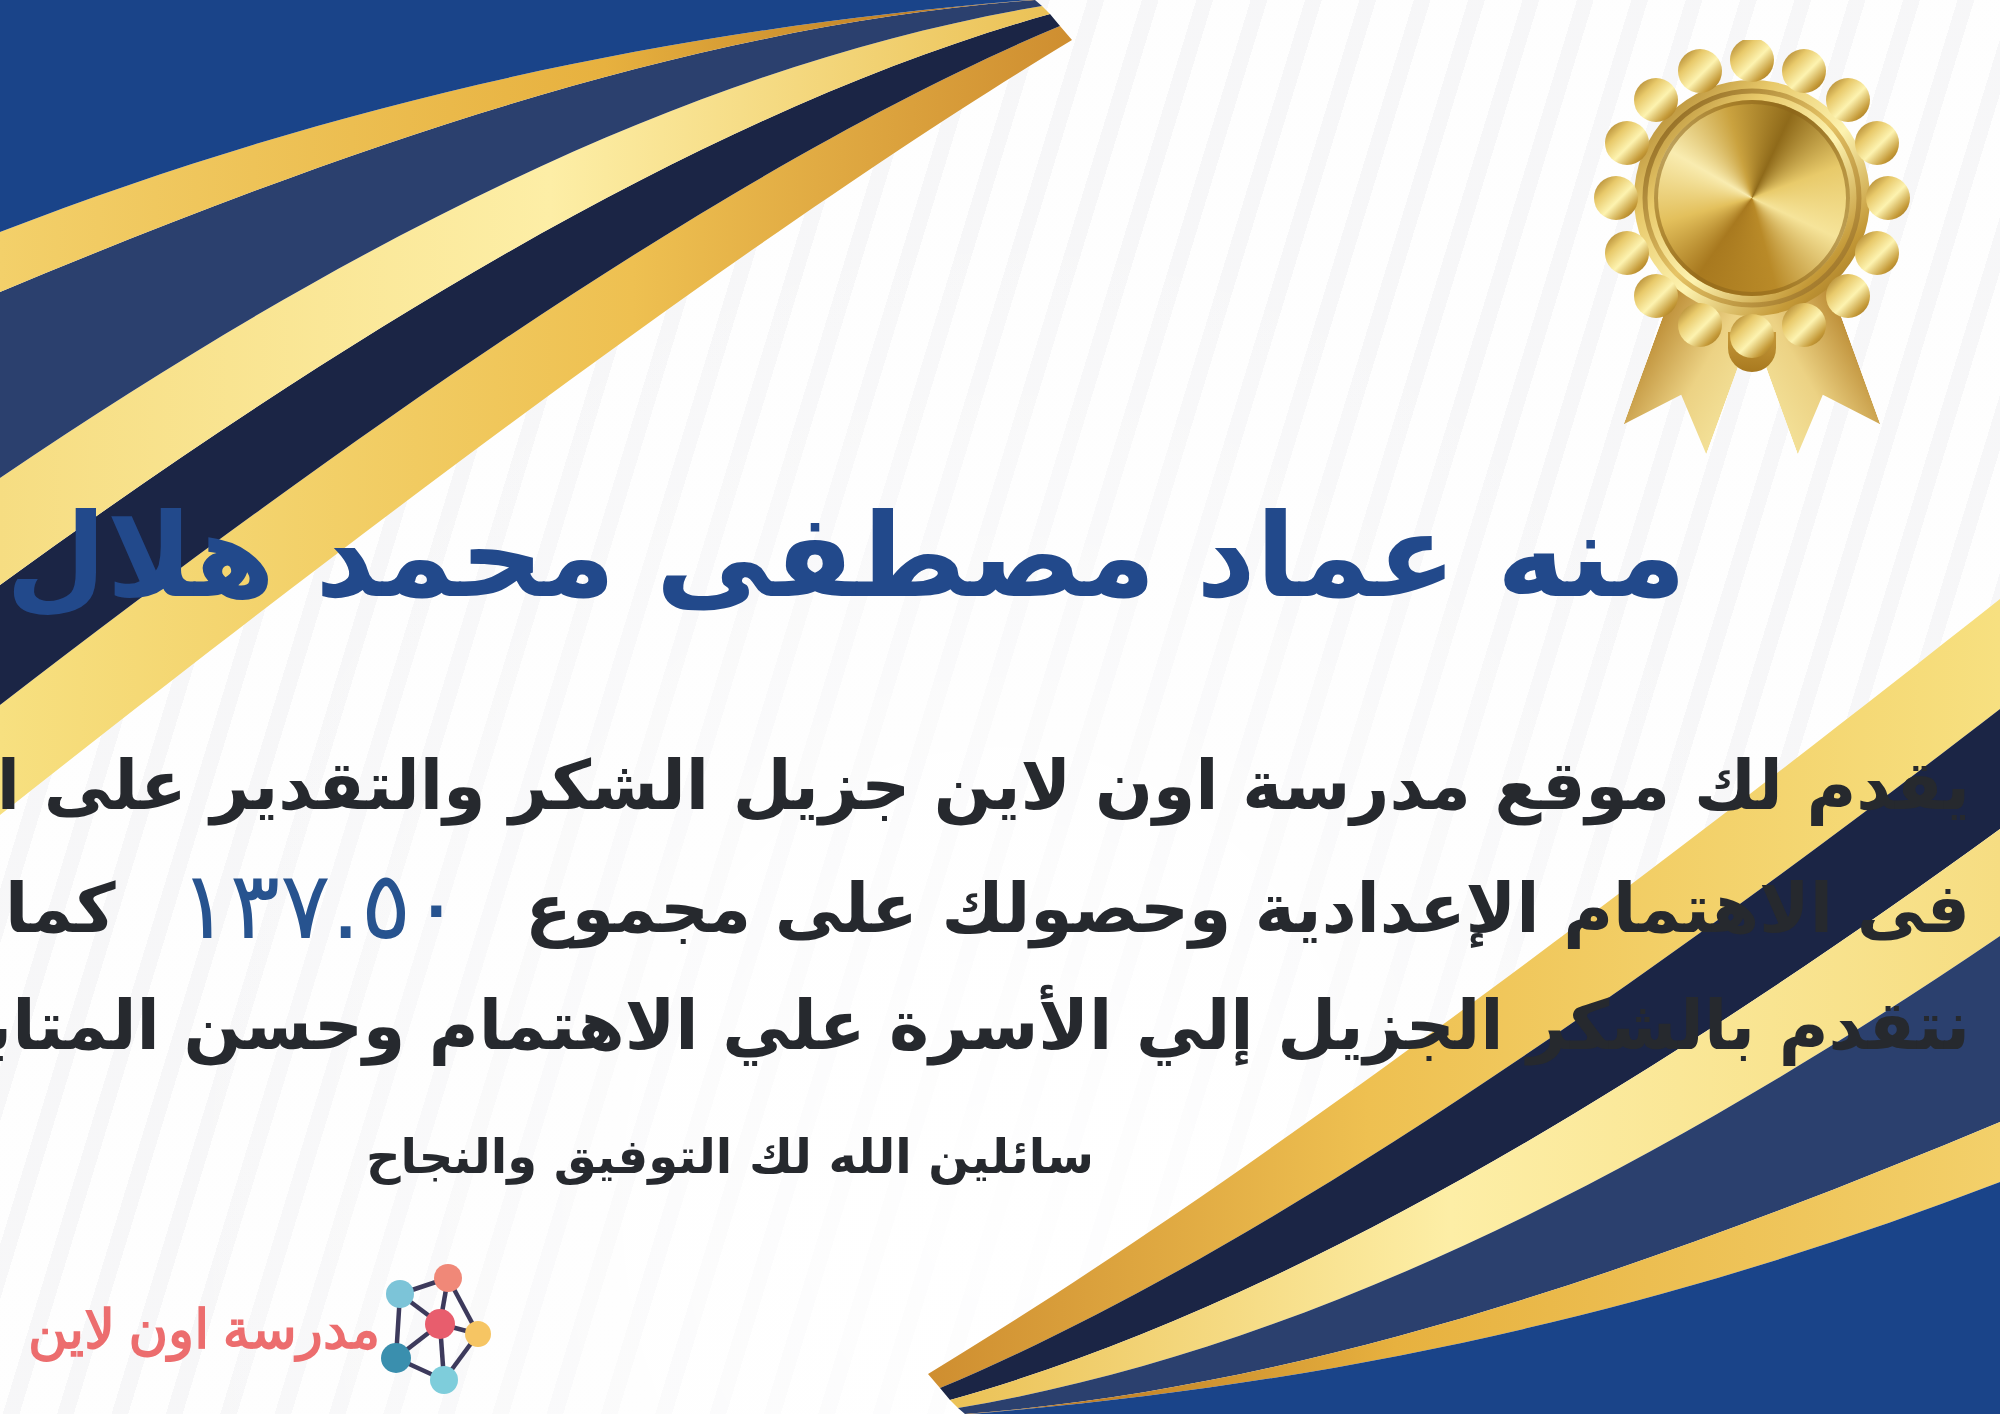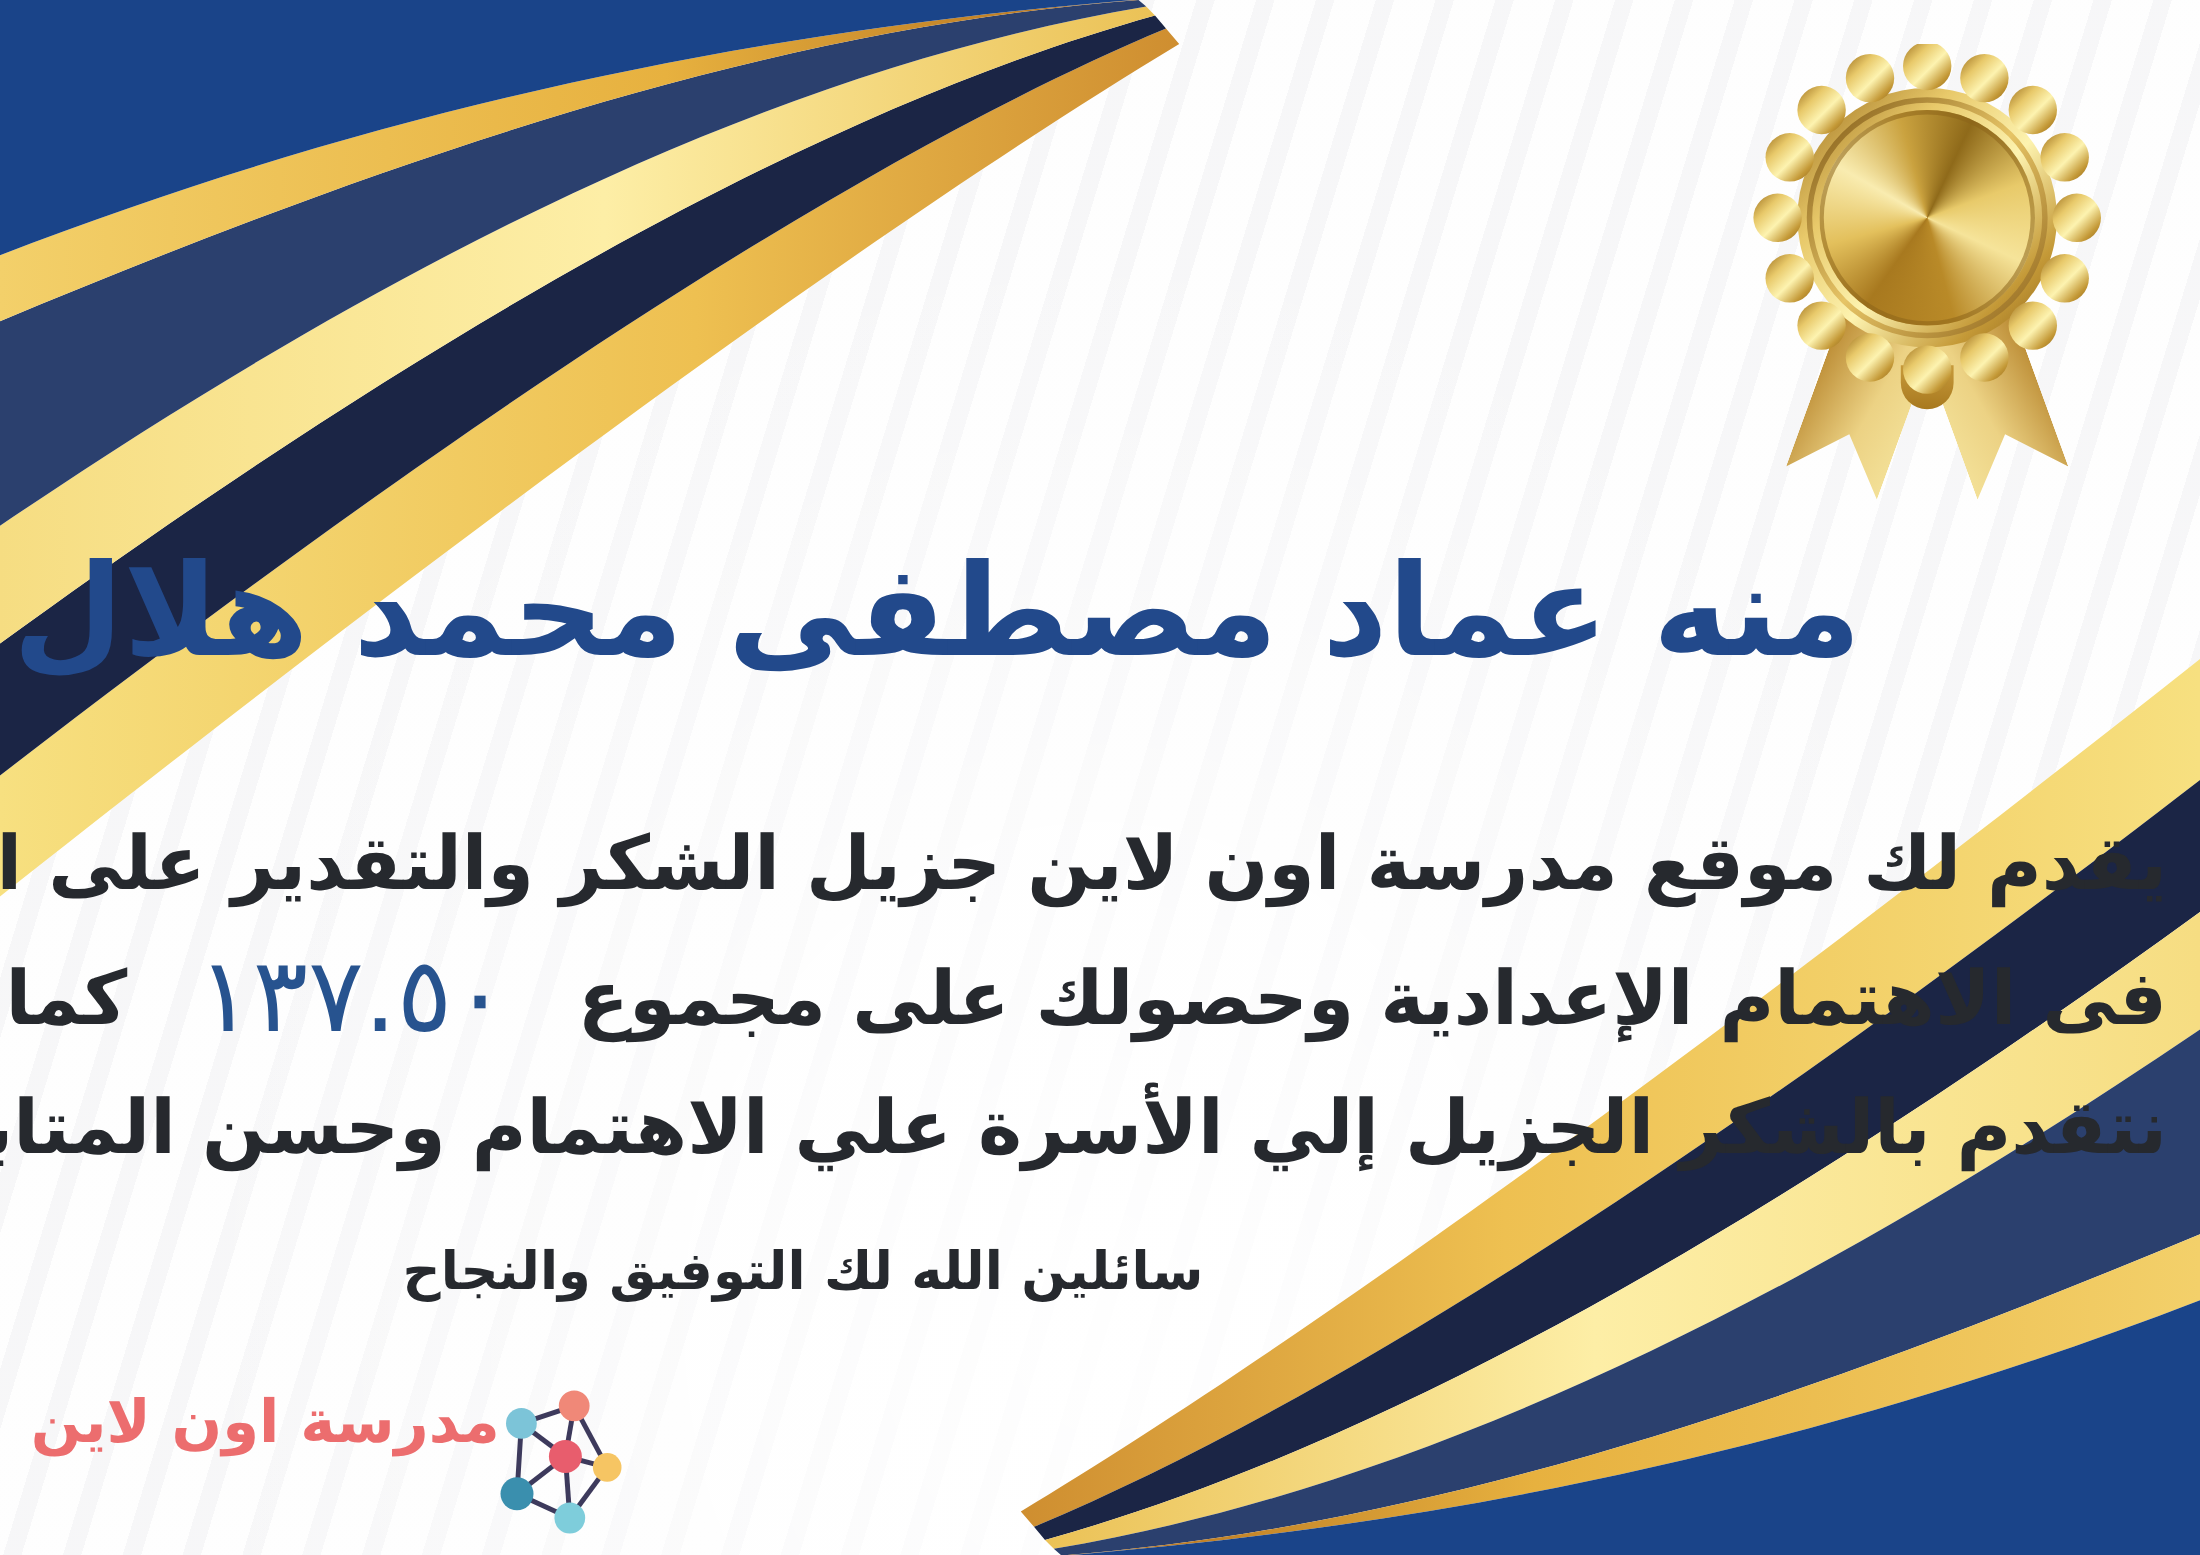--- a/index.html
+++ b/index.html
@@ -23,21 +23,21 @@
   .corner.tl{top:0;left:0;}
   .corner.br{bottom:0;right:0;transform:rotate(180deg);}
   
   .title{
     position:absolute;top:110px;left:400px;width:1100px;
     text-align:center;direction:rtl;
     font-size:116px;font-weight:bold;color:#1d1f24;letter-spacing:0;
   }
   .name{
     position:absolute;top:488px;left:0;width:1692px;
-    direction:rtl;
+    text-align:center;direction:rtl;
     font-size:116px;font-weight:bold;color:#22498b;
   }
   .body-text{
     position:absolute;top:726px;left:30px;width:1940px;
     text-align:center;direction:rtl;
     font-size:68px;font-weight:bold;color:#26292e;
   }
   .body-line{height:120px;line-height:120px;white-space:nowrap;}
   .score{
     font-size:94px;color:#27538f;font-weight:normal;
@@ -65,21 +65,21 @@
   .rosette-svg{position:absolute;left:0;top:0;}
   .medal-disc{
     position:absolute;left:72px;top:60px;width:196px;height:196px;border-radius:50%;
     background:conic-gradient(from 215deg,
       #a8791f,#e3c05c 40deg,#f9ecb0 85deg,#caa23f 130deg,#8f6a1a 170deg,
       #e8ca6a 215deg,#f6e49a 260deg,#b98a28 310deg,#a8791f 360deg);
     box-shadow:inset 0 0 0 4px rgba(140,100,25,.55);
   }
   
   .logo{
-    position:absolute;left:28px;bottom:16px;display:flex;align-items:flex-start;direction:ltr;
+    position:absolute;left:28px;bottom:16px;display:flex;align-items:center;direction:ltr;font-family:Liberation Serif, serif;
   }
   .logo-text{display:flex;flex-direction:column;align-items:center;}
   .logo-ar{font-size:54px;font-weight:bold;color:#ec6d6e;direction:rtl;line-height:1.15;}
   .logo-en{font-size:33px;font-weight:bold;color:#4aa0bd;letter-spacing:1.5px;line-height:1.2;}
 </style>
 </head>
 <body>
 
 <div class="canvas">
   <div class="texture"></div>

